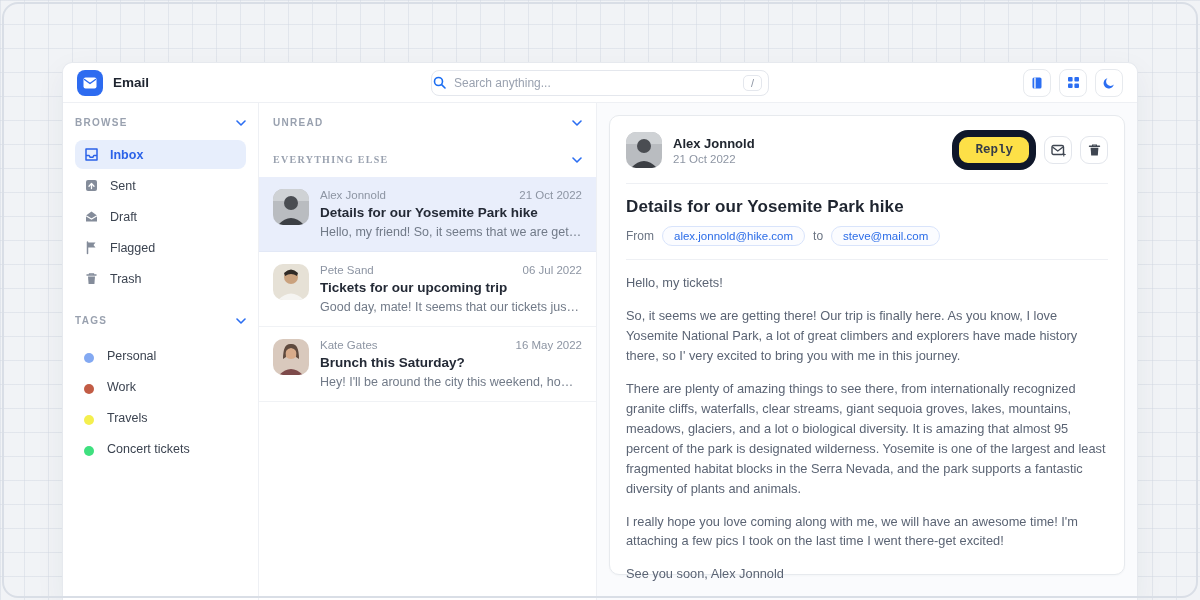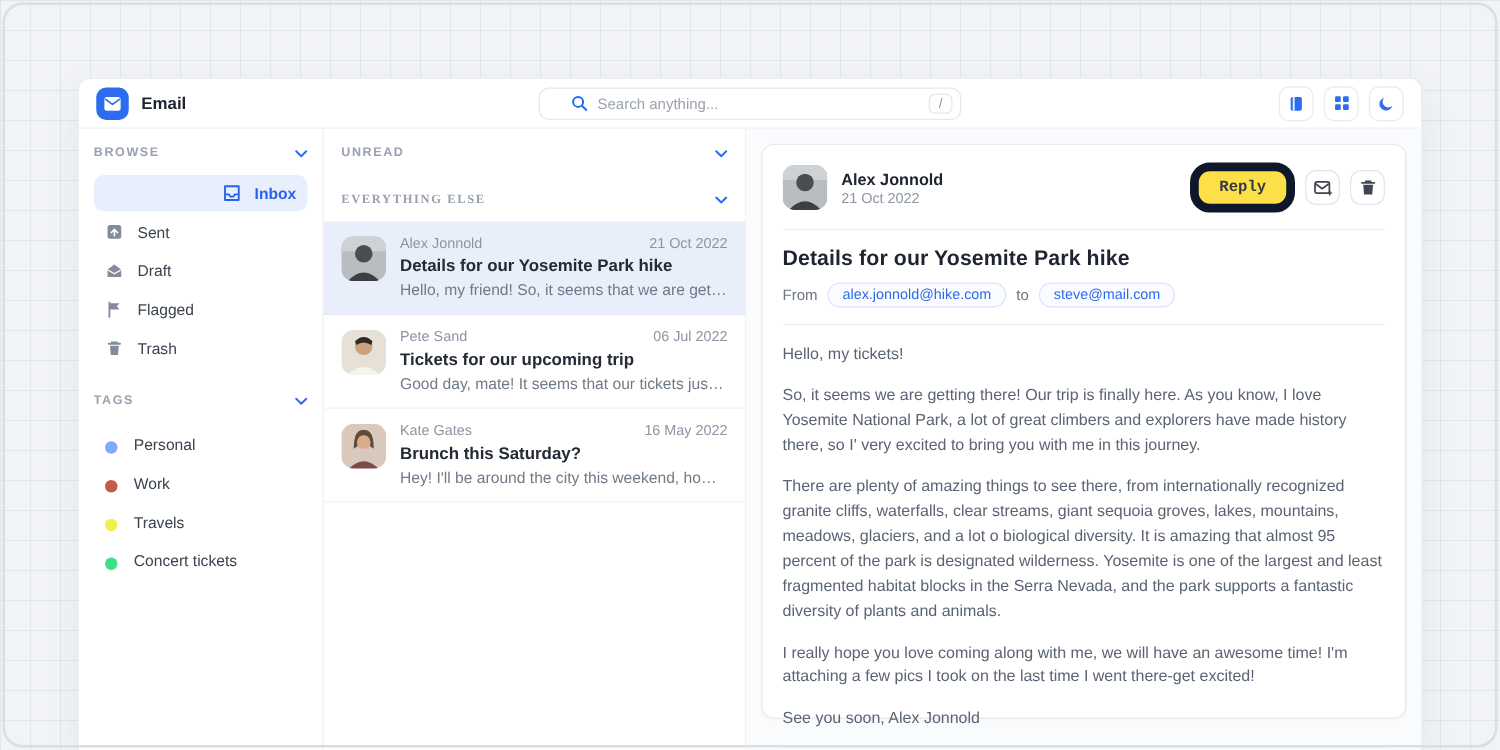--- a/index.html
+++ b/index.html
@@ -33,21 +33,21 @@
   }
   .brand { display:flex; align-items:center; gap:10px; width:200px; }
   .logo {
     width:26px; height:26px; border-radius:8px; background:#2d6bf0;
     display:flex; align-items:center; justify-content:center;
   }
   .brand-title { font-size:13.5px; font-weight:700; color:#1f2530; }
   .search-wrap { flex:1; display:flex; justify-content:center; }
   .search-box {
     width:338px; height:26px; border:1px solid #e4e7ed; border-radius:8px;
-    display:flex; align-items:center; padding:0 6px 0 25px; gap:8px; background:#fff;
+    display:flex; align-items:center; padding:0 6px 0 1px; gap:8px; background:#fff;
   }
   .search-box input {
     border:none; outline:none; flex:1; font-size:12px; color:#3b4350; background:transparent;
     font-family:"Liberation Sans","DejaVu Sans",sans-serif;
   }
   .search-box input::placeholder { color:#9aa2b0; }
   .kbd {
     font-size:11px; color:#8d95a3; border:1px solid #e4e7ed; border-radius:5px;
     padding:1px 7px; background:#fff;
   }
@@ -66,21 +66,21 @@
     font-size:10px; font-weight:700; letter-spacing:1.3px; color:#99a1af;
   }
   .chev { color:#2b6ef2; display:flex; }
   
   .nav-list { margin-top:12px; display:flex; flex-direction:column; gap:2px; }
   .nav-item {
     display:flex; align-items:center; gap:11px; padding:7px 9px; border-radius:8px;
     font-size:12.5px; color:#3b4350; cursor:pointer;
   }
   .nav-item .nicon { display:flex; color:#848c9a; }
-  .nav-item.selected { background:#e7eefc; color:#2b62e8; font-weight:600;justify-content:flex-end; }
+  .nav-item.selected { background:#e7eefc; color:#2b62e8; font-weight:600; }
   .nav-item.selected .nicon { color:#2b62e8; }
   .tags-block { margin-top:22px; }
   .tag-list { margin-top:14px; display:flex; flex-direction:column; }
   .tag-item { display:flex; align-items:flex-end; gap:13px; padding:8.5px 9px; font-size:12.5px; color:#3b4350; cursor:pointer; }
   .dot { width:10px; height:10px; border-radius:50%; flex:0 0 10px; }
   
   .list-head { padding:14px 14px 10px; }
   .unread-empty {
     height:118px; display:flex; align-items:center; justify-content:center;
     font-size:12.5px; color:#7b8492; border-bottom:1px solid #f0f2f5; padding-bottom:10px;

